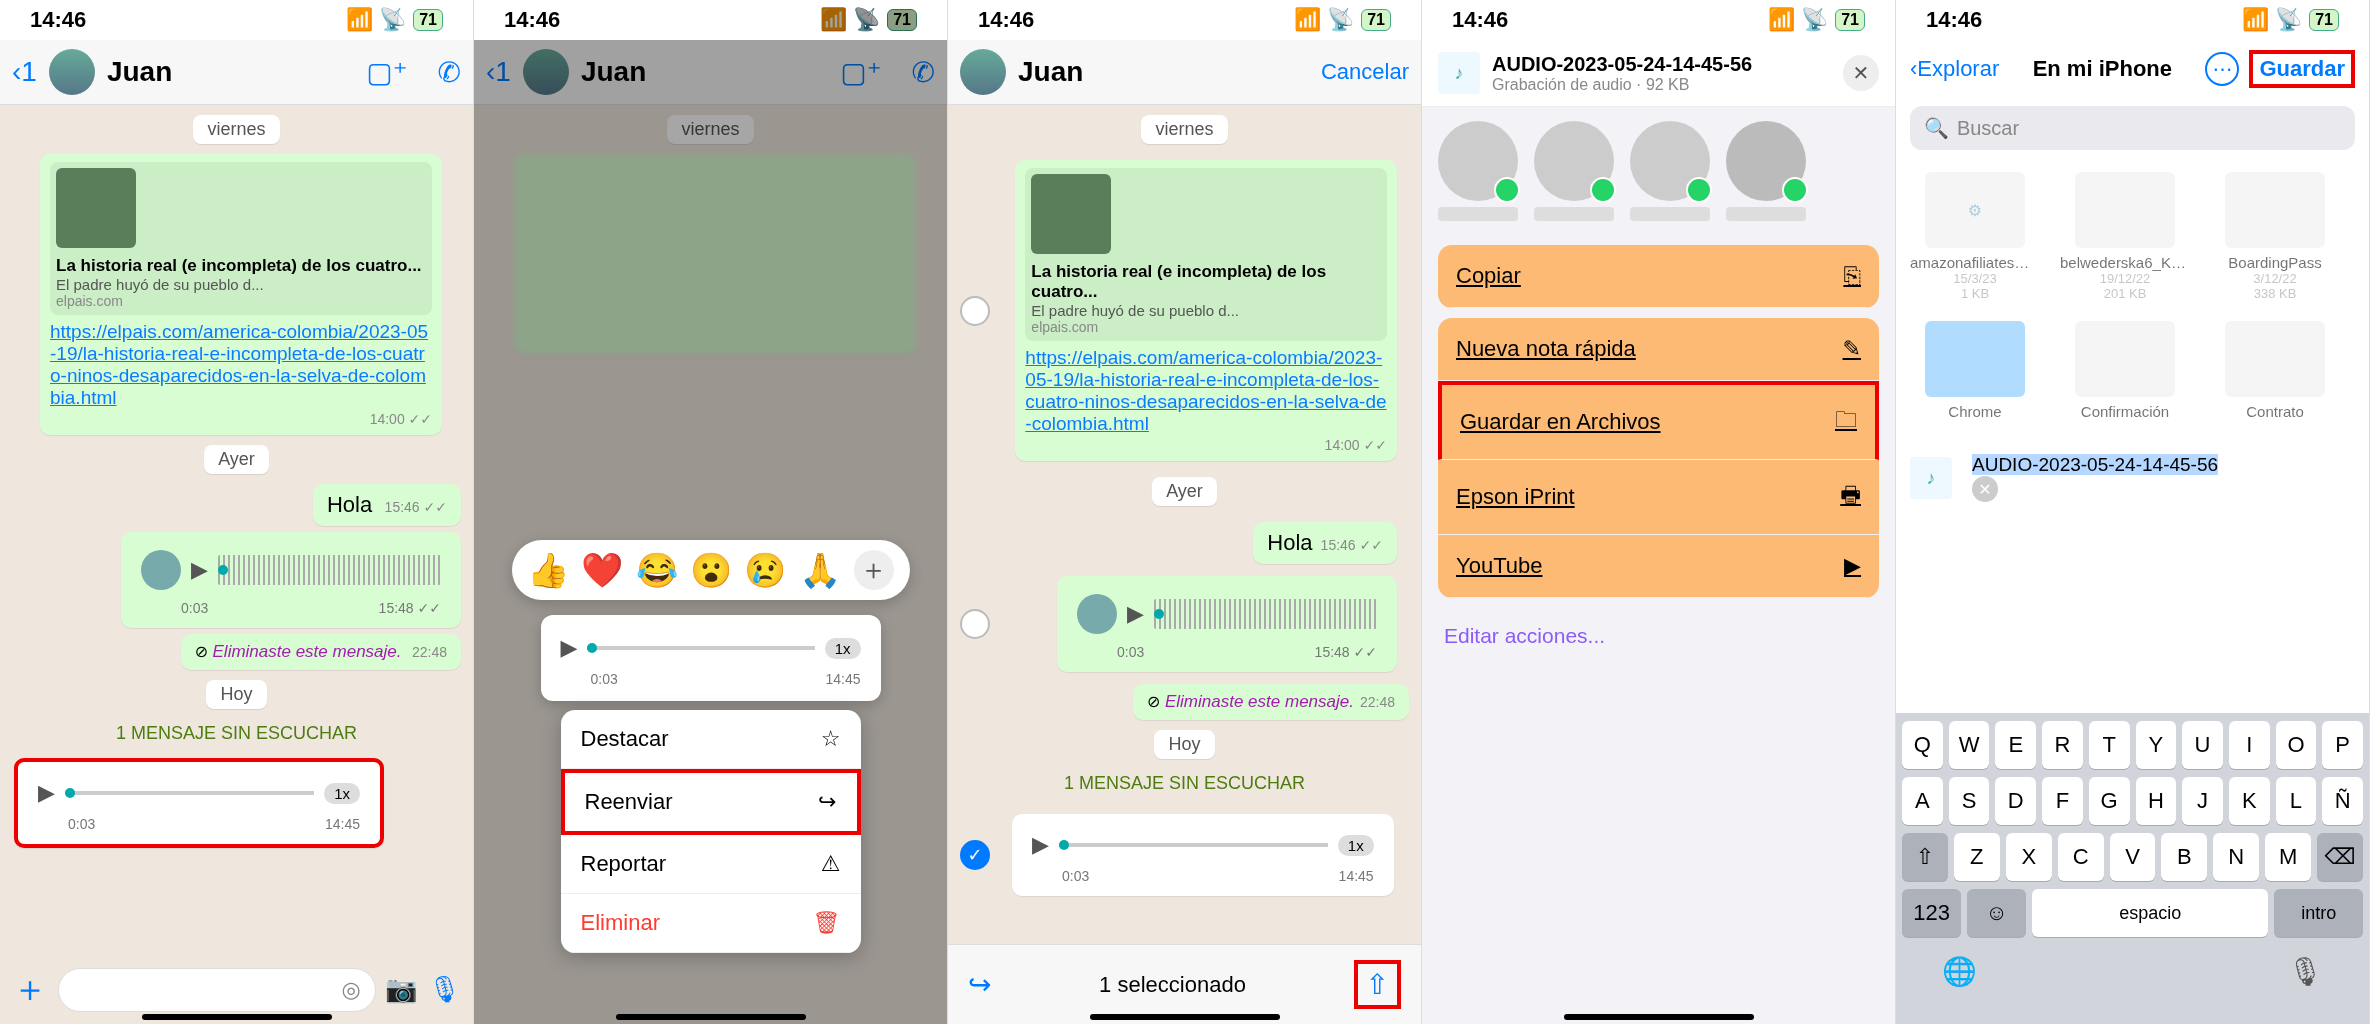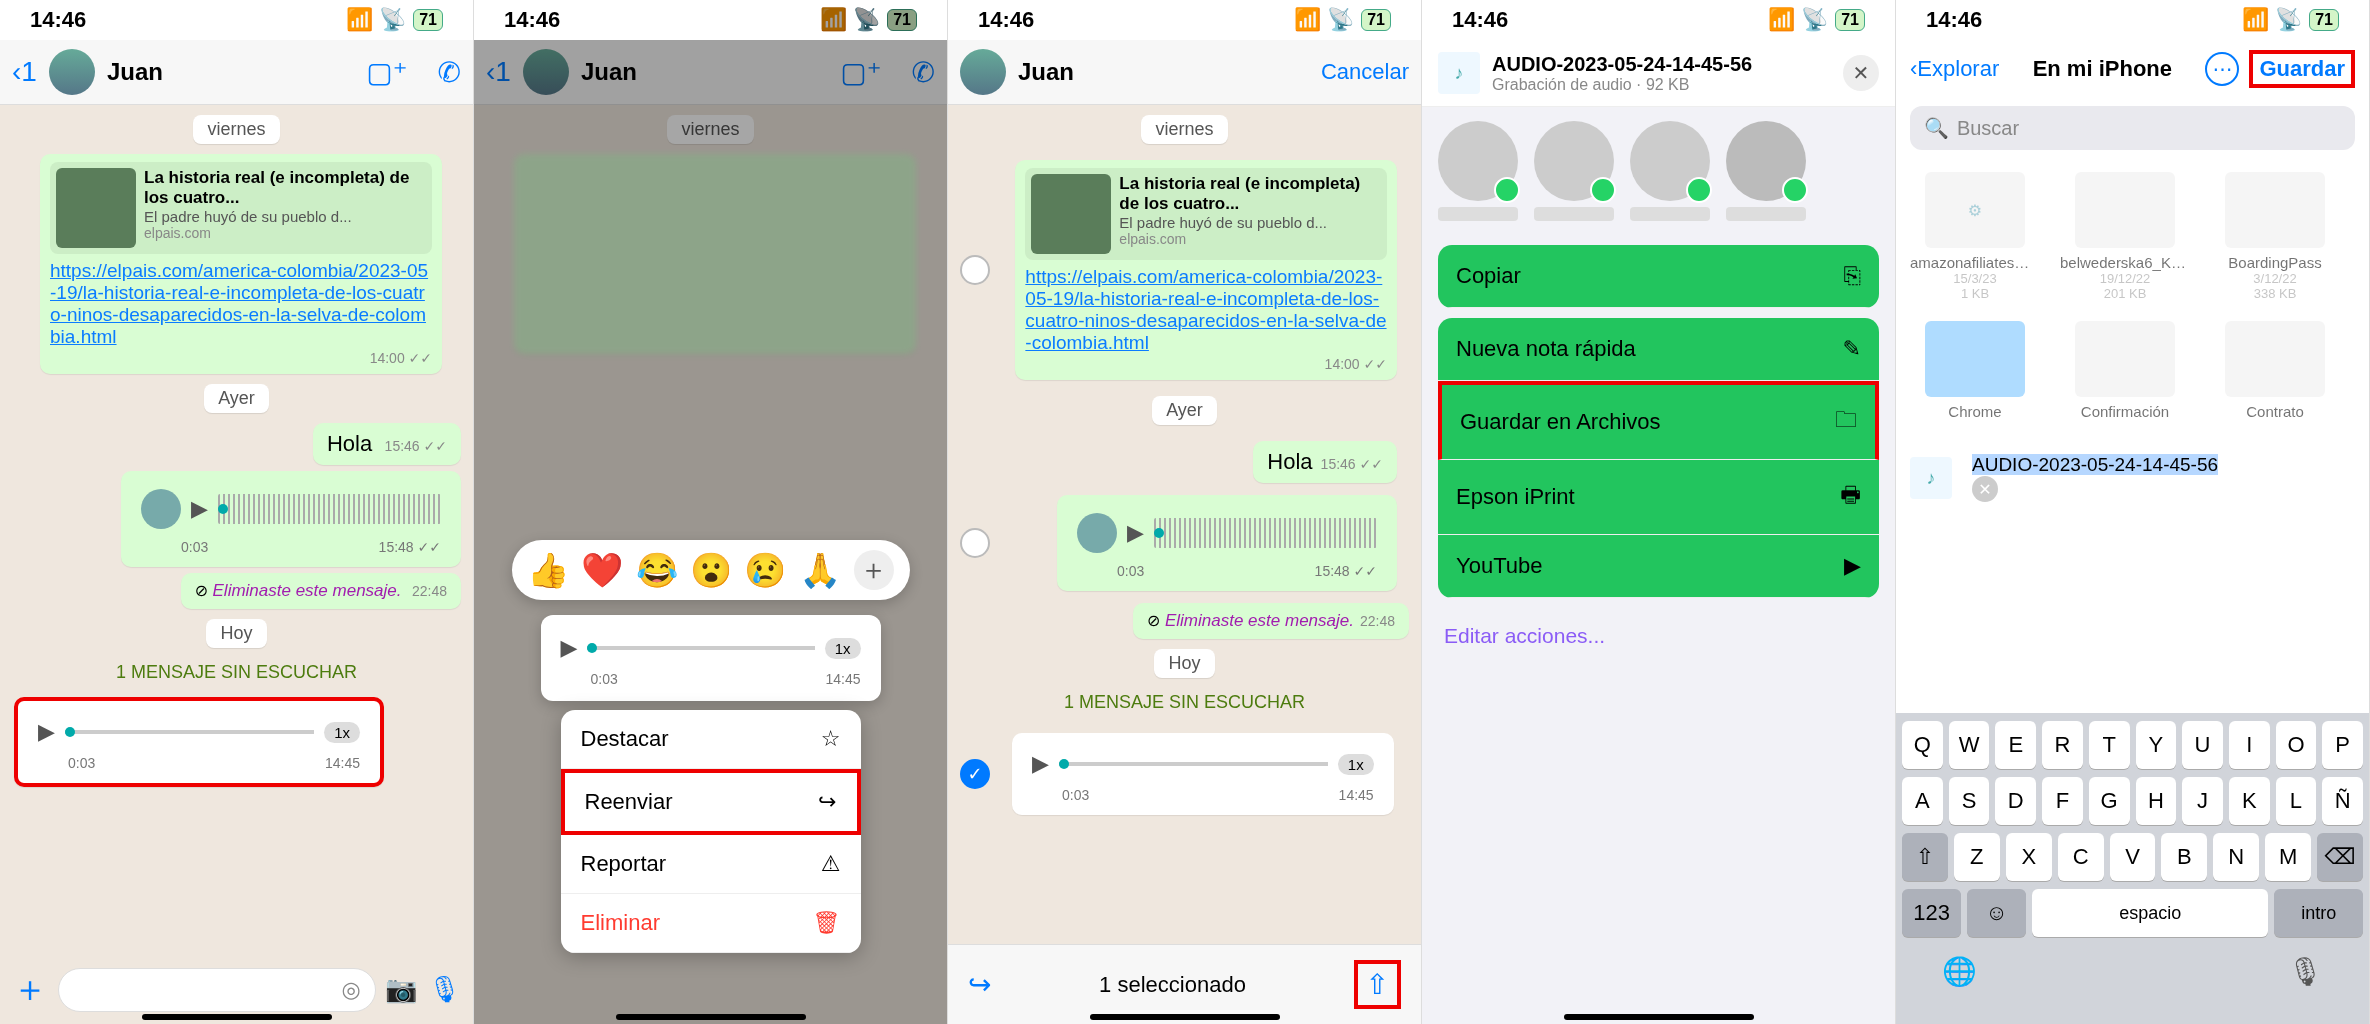--- a/index.html
+++ b/index.html
@@ -4,28 +4,28 @@
 <style>
 * { box-sizing: border-box; margin: 0; padding: 0; font-family: -apple-system, "Helvetica Neue", Arial, sans-serif; }
 body { background: #fff; display: flex; width: 2370px; height: 1024px; overflow: hidden; }
 .pane { width: 474px; height: 1024px; position: relative; border-right: 1px solid #ddd; overflow: hidden; }
 .status-bar { height: 40px; display: flex; justify-content: space-between; align-items: center; padding: 0 30px; font-weight: 600; font-size: 22px; }
 .status-icons { display: flex; gap: 6px; align-items: center; }
 .battery { background: #d4f5c8; color: #000; font-size: 16px; padding: 1px 5px; border-radius: 6px; border: 1px solid #4a8; font-weight: 600; }
 .wa-header { height: 65px; display: flex; align-items: center; padding: 0 12px; gap: 12px; background: #f7f7f7; border-bottom: 1px solid #ddd; }
 .back-btn { color: #007aff; font-size: 28px; display: flex; align-items: center; }
 .avatar { width: 46px; height: 46px; border-radius: 50%; background: linear-gradient(#6a9,#578); }
-.contact { font-size: 24px; font-weight: 600; flex: 1; }
+.contact { font-size: 28px; font-weight: 600; flex: 1; }
 .hdr-icons { display: flex; gap: 30px; font-size: 28px; color: #007aff; }
 .chat-bg { background: #efe7de; position: absolute; top: 105px; bottom: 0; left: 0; right: 0; overflow: hidden; }
 .date-pill { background: #fff; color: #555; font-size: 18px; padding: 4px 14px; border-radius: 8px; margin: 10px auto; width: fit-content; box-shadow: 0 1px 1px rgba(0,0,0,.1); }
 .bubble { margin: 6px 12px; padding: 8px 10px; border-radius: 10px; max-width: 85%; box-shadow: 0 1px 1px rgba(0,0,0,.08); position: relative; }
 .bubble.out { background: #d9fdd3; margin-left: auto; }
 .bubble.in { background: #fff; }
-.link-preview { display: flex; gap: 8px; background: #cceec6; border-radius: 8px; padding: 6px; margin-bottom: 6px; }
+.link-preview { display: flex; gap: 8px; background: #cceec6; border-radius: 8px; padding: 6px; margin-bottom: 6px; flex-direction: column; }
 .link-img { width: 80px; height: 80px; background: #5a7d5a; border-radius: 6px; flex-shrink: 0; }
 .link-title { font-weight: 600; font-size: 17px; }
 .link-sub { font-size: 15px; color: #555; }
 .link-dom { font-size: 14px; color: #888; }
 .url { color: #0b7cff; font-size: 19px; word-break: break-all; text-decoration: underline; }
 .meta { font-size: 14px; color: #888; text-align: right; margin-top: 2px; }
 .hola { font-size: 22px; }
 .audio-bubble { display: flex; align-items: center; gap: 10px; padding: 10px; }
 .play-ic { font-size: 22px; color: #555; }
 .wave { flex: 1; height: 30px; background: repeating-linear-gradient(90deg,#aaa 0 2px,transparent 2px 5px); border-radius: 2px; position: relative; }
@@ -55,21 +55,21 @@
 .share-sub { font-size: 16px; color: #888; }
 .close-x { width: 36px; height: 36px; border-radius: 50%; background: #eee; display: flex; align-items: center; justify-content: center; font-size: 20px; color: #555; margin-left: auto; }
 .contacts-row { display: flex; gap: 16px; padding: 14px 16px; }
 .contact-av { width: 80px; height: 80px; border-radius: 50%; background: #ccc; position: relative; }
 .contact-av .badge { position: absolute; right: -2px; bottom: -2px; width: 26px; height: 26px; border-radius: 50%; background: #25d366; border: 2px solid #fff; }
 .contact-lbl { width: 80px; height: 14px; background: #ddd; margin: 6px auto 0; border-radius: 4px; }
 .apps-row { display: flex; gap: 24px; padding: 10px 16px; justify-content: flex-start; }
 .app-item { text-align: center; width: 90px; }
 .app-icon { width: 76px; height: 76px; border-radius: 18px; margin: 0 auto; }
 .app-lbl { font-size: 15px; margin-top: 6px; }
-.action-list { background: #22c55e; margin: 10px 16px; border-radius: 14px; overflow: hidden; }
+.action-list { background: #fdba74; margin: 10px 16px; border-radius: 14px; overflow: hidden; text-decoration: underline; }
 .action-item { padding: 18px 18px; display: flex; justify-content: space-between; align-items: center; font-size: 22px; border-bottom: 1px solid #eee; }
 .edit-link { color: #8b5cf6; font-size: 21px; padding: 16px 22px; }
 .pane4 { background: #f2f2f7; }
 .files-header { display: flex; align-items: center; padding: 10px 14px; gap: 10px; }
 .files-back { color: #007aff; font-size: 22px; display: flex; align-items: center; }
 .files-title { font-size: 22px; font-weight: 600; flex: 1; text-align: center; }
 .more-btn { color: #007aff; width: 34px; height: 34px; border-radius: 50%; border: 2px solid #007aff; display: flex; align-items: center; justify-content: center; font-size: 20px; }
 .save-btn { color: #007aff; font-size: 22px; font-weight: 600; }
 .search-bar { margin: 8px 14px; background: #e9e9ee; border-radius: 12px; padding: 10px 14px; color: #888; font-size: 20px; display: flex; align-items: center; gap: 8px; }
 .folder-grid { display: flex; flex-wrap: wrap; gap: 20px; padding: 14px; opacity: .55; }

